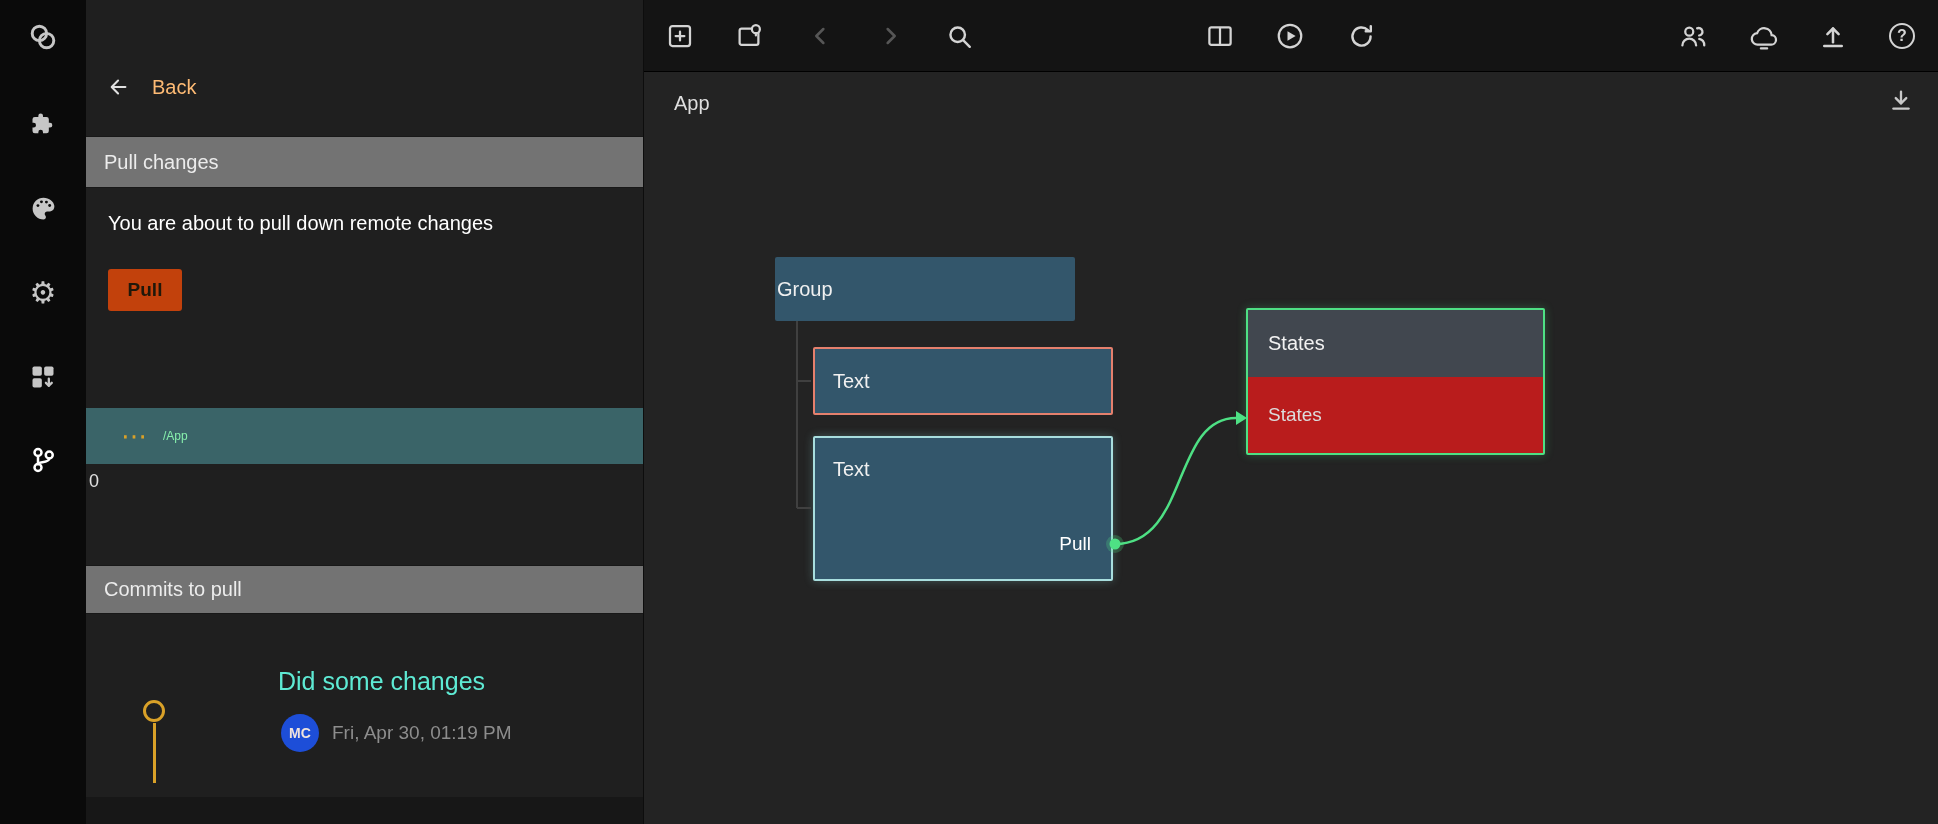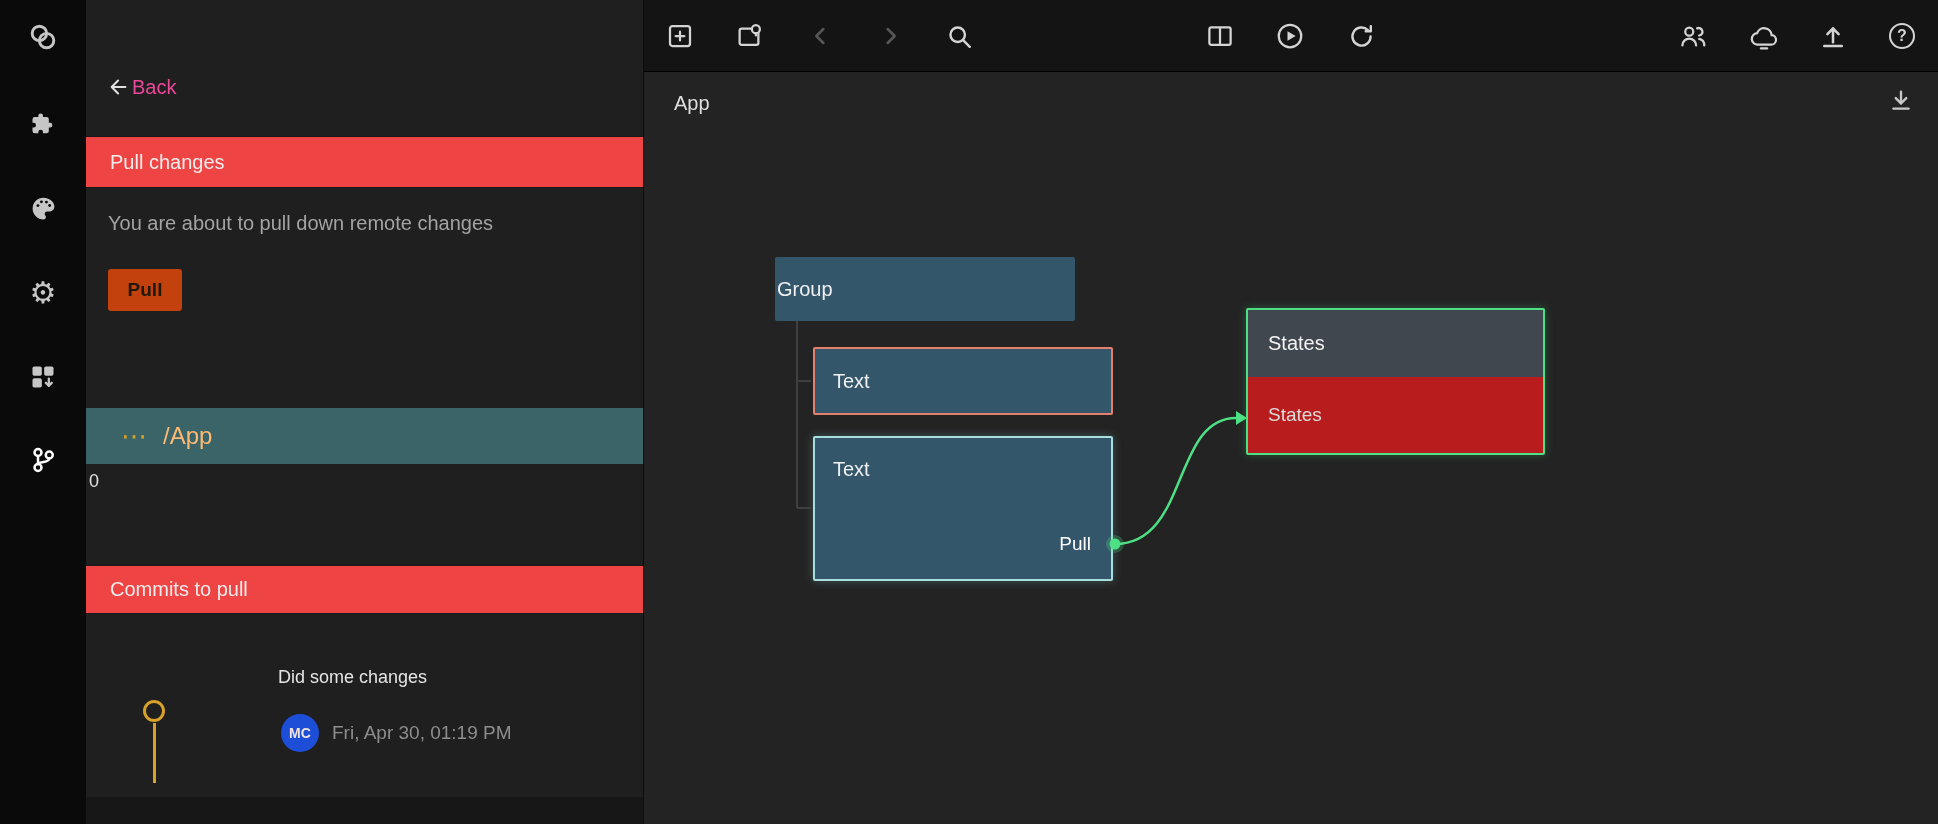--- a/index.html
+++ b/index.html
@@ -11,39 +11,39 @@
   .activity-bar{position:absolute;left:0;top:0;width:86px;height:100%;background:#0a0a0a;z-index:10}
   .act-icon{position:absolute;left:25px;width:36px;height:36px;display:flex;align-items:center;
     justify-content:center;color:#c6c6c6;cursor:pointer}
   .act-icon.active{color:#ffffff}
   .act-icon .glyph{font-size:30px;line-height:1}
 
   
   .side-panel{position:absolute;left:86px;top:0;width:558px;height:100%;background:#1f1f1f;z-index:5;
     border-right:1px solid #0d0d0d}
   .back-row{position:absolute;left:0;top:64px;height:46px;width:100%;display:flex;align-items:center;
-    gap:2px;padding:0 22px;cursor:pointer;font-size:20px;color:#ec4899}
-  .sec-header{position:absolute;left:0;width:100%;background:#ef4444;display:flex;align-items:center;
-    padding:0 24px;font-size:20px;color:#ececec;border-top:1px solid #181818;border-bottom:1px solid #181818}
+    gap:22px;padding:0 22px;cursor:pointer;font-size:20px;color:#fdba74}
+  .sec-header{position:absolute;left:0;width:100%;background:#737373;display:flex;align-items:center;
+    padding:0 18px;font-size:20px;color:#ececec;border-top:1px solid #181818;border-bottom:1px solid #181818}
   .sec-pull{top:136px;height:52px}
   .sec-changed{top:351px;height:49px}
   .sec-commits{top:565px;height:49px}
-  .pull-desc{position:absolute;left:22px;top:212px;font-size:20px;color:#a3a3a3}
+  .pull-desc{position:absolute;left:22px;top:212px;font-size:20px;color:#ffffff}
   .pull-btn{position:absolute;left:22px;top:269px;width:74px;height:42px;background:#c2410c;
     color:#20180a;font-size:19px;font-weight:700;border:none;border-radius:3px;cursor:pointer;
     display:flex;align-items:center;justify-content:center}
   .app-row{position:absolute;left:0;top:408px;width:100%;height:56px;background:#3a6468;display:flex;
     align-items:center;padding:0 0 0 35px;cursor:pointer}
   .app-row .ellipsis{color:#d9a128;font-size:26px;line-height:0;margin-right:16px}
-  .app-row .lbl{font-size:24px;color:#fdba74}
+  .app-row .lbl{font-size:12px;color:#86efac}
   .zero-badge{position:absolute;left:3px;top:471px;font-size:18px;color:#e0e0e0}
   .commit-circle{position:absolute;left:57px;top:700px;width:22px;height:22px;border:3px solid #d9a128;
     border-radius:50%;background:transparent}
   .commit-line{position:absolute;left:67px;top:723px;width:3px;height:60px;background:#d9a128}
-  .commit-msg{position:absolute;left:192px;top:667px;font-size:18px;color:#e5e5e5}
+  .commit-msg{position:absolute;left:192px;top:667px;font-size:25px;color:#5eead4}
   .avatar{position:absolute;left:195px;top:714px;width:38px;height:38px;border-radius:50%;
     background:#1d4ed8;display:flex;align-items:center;justify-content:center;font-size:14px;
     color:#f0e4dd;font-weight:700}
   .commit-time{position:absolute;left:246px;top:722px;font-size:19px;color:#8d8d8d}
   .bottom-strip{position:absolute;left:0;bottom:0;width:100%;height:27px;background:#171717}
 
   
   .main{position:absolute;left:644px;top:0;right:0;height:100%}
   .toolbar{position:absolute;top:0;left:0;right:0;height:72px;background:#141414;border-bottom:1px solid #000}
   .tb-icon{position:absolute;top:21px;width:30px;height:30px;color:#d4d4d4;display:flex;

